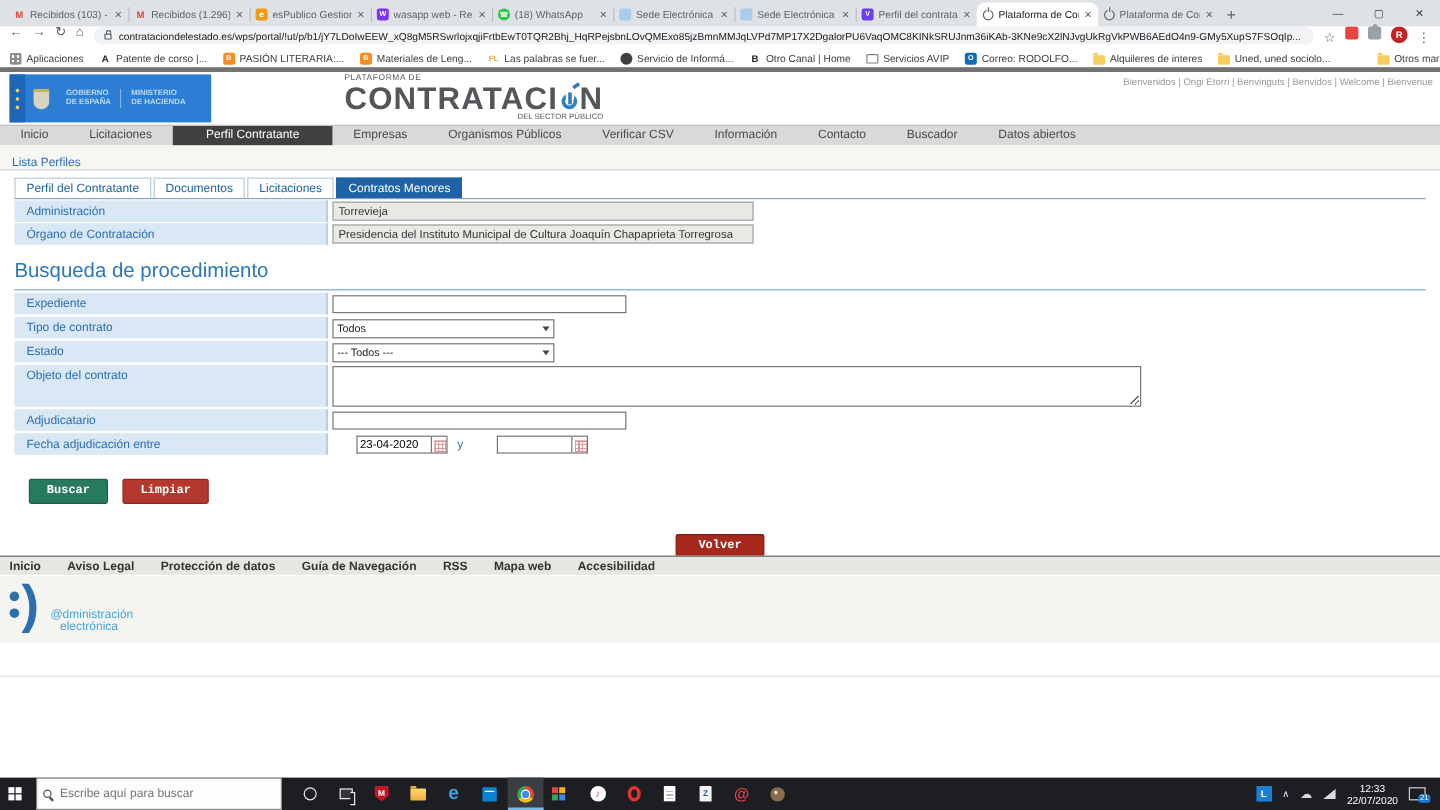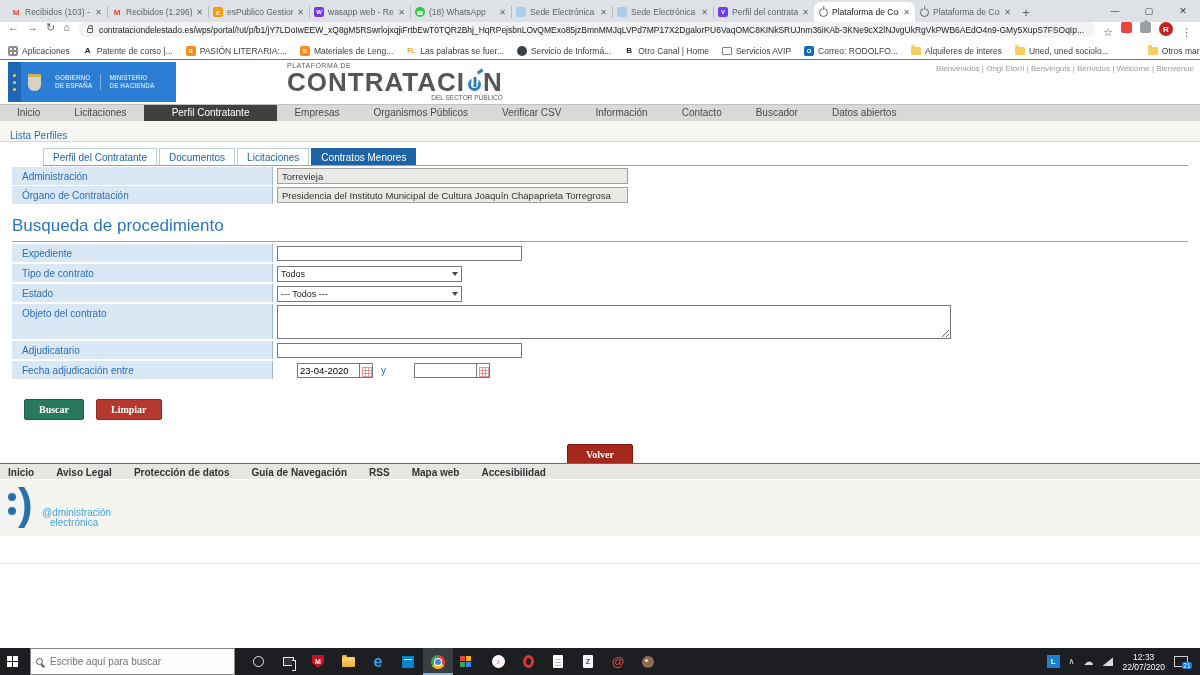--- a/index.html
+++ b/index.html
@@ -35,21 +35,21 @@
   .lock { width:6px; height:5px; border:1px solid #5f6368; border-radius:1px; position:relative; flex:none; margin-top:2px; }
   .lock::before { content:""; position:absolute; top:-4px; left:0.5px; width:3px; height:3px; border:1px solid #5f6368; border-bottom:none; border-radius:3px 3px 0 0; }
   .urltext { font-size:8.5px; color:#202124; white-space:nowrap; overflow:hidden; }
   .i-star::before { content:"☆"; color:#5f6368; font-size:11px; }
   .extbox { width:11px; height:11px; background:#e8453c; border-radius:2px; flex:none; }
   .puzzle { width:11px; height:11px; background:#9aa0a6; border-radius:2px; flex:none; position:relative; }
   .puzzle::before { content:""; position:absolute; top:-2px; left:3.5px; width:4px; height:4px; border-radius:50%; background:#9aa0a6; }
   .avatar { width:14px; height:14px; border-radius:50%; background:#c5221f; color:#fff; font-size:8px; font-weight:bold; display:flex; align-items:center; justify-content:center; flex:none; }
   .i-kebab::before { content:"⋮"; color:#5f6368; font-size:11px; }
 
-  .bookmarksbar { height:18px; background:#fff; border-bottom:1px solid #737373; display:flex; align-items:center; gap:13px; padding:0 8px; font-size:8.5px; color:#3c4043; }
+  .bookmarksbar { height:18px; background:#fff; border-bottom:4px solid #737373; display:flex; align-items:center; gap:13px; padding:0 8px; font-size:8.5px; color:#3c4043; }
   .bmk { display:flex; align-items:center; gap:4px; white-space:nowrap; }
   .bicon { width:10px; height:10px; border-radius:2px; display:inline-flex; align-items:center; justify-content:center; font-size:6px; font-weight:bold; color:#fff; flex:none; }
   [data-icon="apps-grid-icon"] { background-image:repeating-linear-gradient(0deg,#8a8f94 0 2px,transparent 2px 4px),repeating-linear-gradient(90deg,#8a8f94 0 2px,transparent 2px 4px); }
   [data-icon="letter-a-icon"]::after { content:"A"; color:#202124; font-size:8px; }
   [data-icon="blogger-icon"] { background:#fc8b1e; }
   [data-icon="blogger-icon"]::after { content:"B"; }
   [data-icon="fl-icon"]::after { content:"FL"; color:#e8a33d; font-size:6.5px; }
   [data-icon="globe-icon"] { background:#3c4043; border-radius:50%; }
   [data-icon="letter-b-icon"]::after { content:"B"; color:#202124; font-size:8px; }
   [data-icon="monitor-icon"] { border:1px solid #80868b; border-radius:1px; height:8px; }
@@ -100,21 +100,21 @@
   .welcome { position:absolute; right:6px; top:4px; font-size:8px; color:#9a9a9a; }
 
   .mainnav { height:17px; background:#d9d9d9; border-top:1px solid #c2c2c2; display:flex; font-size:10px; color:#4a4a4a; }
   .navitem { padding:0 17px; line-height:16px; }
   .navitem.active { background:#404040; color:#fff; padding:0 28px; }
 
   .subnav { height:21px; background:#f6f6f3; border-bottom:1px solid #d5d5d5; padding:4px 0 0 10px; }
   .subnav a { font-size:10px; color:#2a6ebb; text-decoration:none; }
 
   .content { padding:6px 12px 0 12px; }
-  .tabrow { display:flex; border-bottom:1px solid #8aa4bd;margin-left:31px; }
+  .tabrow { display:flex; border-bottom:1px solid #8aa4bd; }
   .ptab { border:1px solid #b9cdd9; border-bottom:none; padding:3px 9px 2px; font-size:10px; color:#1d63a6; background:#fff; margin-right:2px; }
   .ptab.active { background:#1d63a6; color:#fff; border-color:#1d63a6; }
 
   .inforow { display:flex; margin-top:1px; }
   .inflabel { width:261px; background:#d9e8f4; color:#2a6ebb; font-size:10px; padding:4px 0 3px 10px; border-right:1px solid #9fb8cc; }
   .infval { margin-left:4px; width:351px; background:#e9e9e6; border:1px solid #a0a0a0; font-size:9.5px; color:#333; padding:2px 4px; height:16px; margin-top:1px; white-space:nowrap; overflow:hidden; }
 
   .secheading { margin-top:12px; font-size:17px; font-weight:normal; color:#2a77be; padding-bottom:5px; border-bottom:1px solid #7aa7d8; }
 
   .frow { display:flex; align-items:stretch; margin-top:2px; }
@@ -122,21 +122,21 @@
   .fctrl { margin-left:4px; padding-top:1px; display:flex; align-items:center; }
   input.text { width:245px; height:15px; border:1px solid #777; font-size:10px; padding:0 3px; font-family:"Liberation Sans",sans-serif; }
   .selectbox { width:185px; height:16px; border:1px solid #777; background:#fff; font-size:9px; color:#222; display:flex; align-items:center; justify-content:space-between; padding:0 3px; }
   .chev { width:0; height:0; border-left:3px solid transparent; border-right:3px solid transparent; border-top:4px solid #444; }
   .bigtext { width:674px; height:34px; border:1px solid #777; background:#fff; }
   .dateinput { width:62px; height:15px; border:1px solid #777; border-right:none; font-size:9.5px; padding:0 2px; font-family:"Liberation Sans",sans-serif;margin-left:20px; }
   .cal { width:14px; height:15px; border:1px solid #777; background-color:#fdfdfd; background-image:repeating-linear-gradient(90deg,#d99 0 1px,transparent 1px 3px),repeating-linear-gradient(0deg,#d99 0 1px,transparent 1px 3px); background-position:2px 3px; background-size:10px 10px; background-repeat:no-repeat; }
   .conj { font-size:10px; color:#2a6ebb; margin:0 8px; }
 
   .btnrow { margin-top:20px; padding-left:12px; display:flex; gap:12px; }
-  .btn { font-size:10px; font-weight:bold; color:#fff; padding:4px 14px; border-radius:2px; border:none; font-family:Liberation Serif, serif; }
+  .btn { font-size:10px; font-weight:bold; color:#fff; padding:4px 14px; border-radius:2px; border:none; font-family:Liberation Mono, monospace; }
   .btn-buscar { background:#27795f; border:1px solid #1d5f4a; }
   .btn-limpiar { background:#b5382e; border:1px solid #8f2a22;text-align:center; }
   .volver-row { text-align:center; margin-top:24px; }
   .btn-volver { background:#a6271c; border:1px solid #84190f; padding:4px 18px; }
 
   .footerbar { position:absolute; top:403px; left:0; right:0; height:16px; background:#e6e6e3; border-top:1px solid #6a6a6a; display:flex; gap:22px; padding:3px 0 0 8px; }
   .footerbar a { font-size:10px; font-weight:bold; color:#333; text-decoration:none; white-space:nowrap; }
   .footerlogo { position:absolute; top:420px; left:0; right:0; height:56px; background:#f4f4f1; }
   .smiley { position:absolute; left:8px; top:2px; display:flex; align-items:center; }
   .sdots { display:flex; flex-direction:column; gap:6px; margin-right:2px; }

